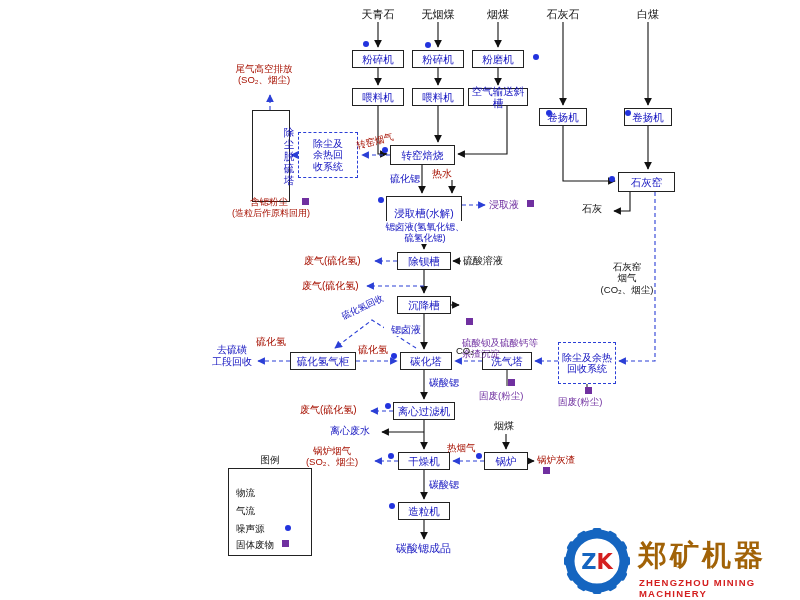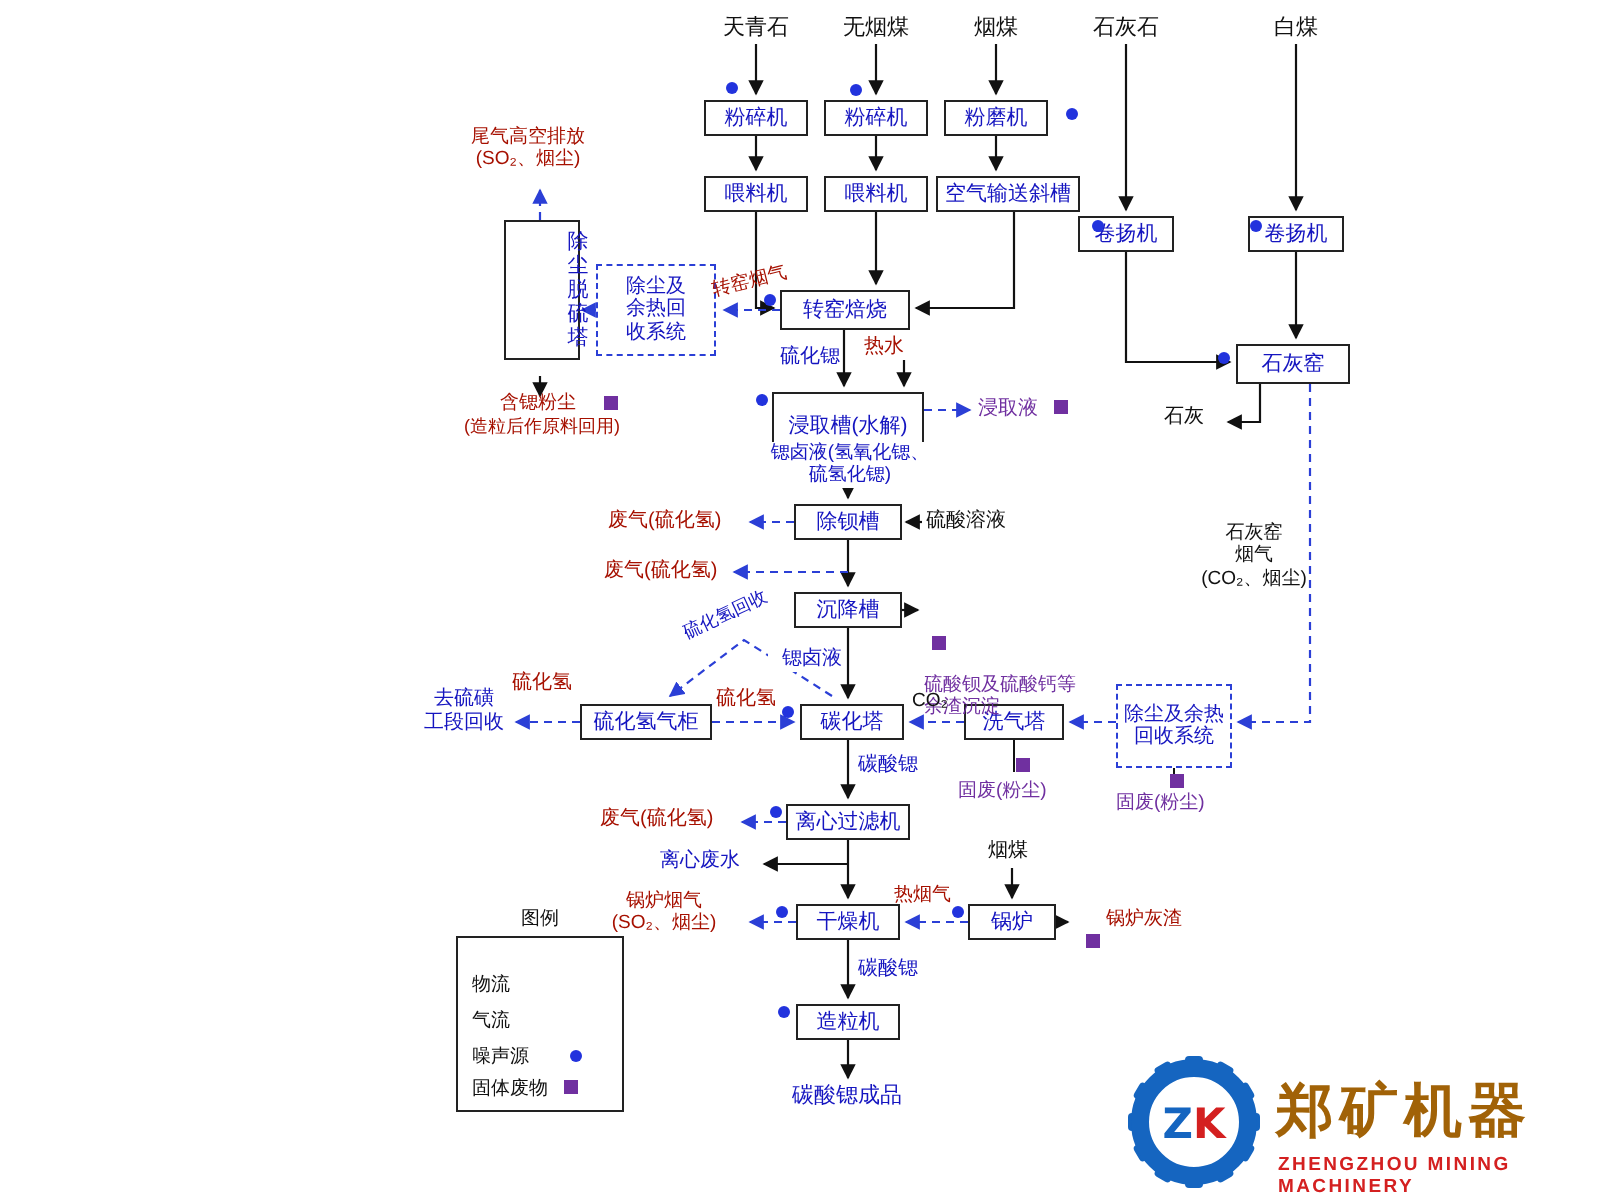--- a/index.html
+++ b/index.html
@@ -127,29 +127,29 @@
   <div class="lbl blk s11 ctr" style="left:411px;top:8px;width:54px;">无烟煤</div>
   <div class="lbl blk s11 ctr" style="left:471px;top:8px;width:54px;">烟煤</div>
   <div class="lbl blk s11 ctr" style="left:536px;top:8px;width:54px;">石灰石</div>
   <div class="lbl blk s11 ctr" style="left:621px;top:8px;width:54px;">白煤</div>
 
   <div class="box" style="left:352px;top:50px;width:52px;height:18px;">粉碎机</div>
   <div class="box" style="left:412px;top:50px;width:52px;height:18px;">粉碎机</div>
   <div class="box" style="left:472px;top:50px;width:52px;height:18px;">粉磨机</div>
   <div class="box" style="left:352px;top:88px;width:52px;height:18px;">喂料机</div>
   <div class="box" style="left:412px;top:88px;width:52px;height:18px;">喂料机</div>
-  <div class="box" style="left:468px;top:88px;width:72px;height:18px;">空气输送斜槽</div>
+  <div class="box" style="left:468px;top:88px;width:60px;height:18px;">空气输送斜槽</div>
   <div class="box" style="left:539px;top:108px;width:48px;height:18px;">卷扬机</div>
   <div class="box" style="left:624px;top:108px;width:48px;height:18px;">卷扬机</div>
   <div class="box" style="left:390px;top:145px;width:65px;height:20px;">转窑焙烧</div>
   <div class="box" style="left:618px;top:172px;width:57px;height:20px;">石灰窑</div>
   <div class="box sysbox" style="left:298px;top:132px;width:60px;height:46px;">除尘及
 余热回
 收系统</div>
-  <div class="box" style="left:252px;top:110px;width:36px;height:70px;padding-left:36px;">除尘
+  <div class="box" style="left:252px;top:110px;width:36px;height:92px;padding-left:36px;">除尘
 脱硫
 塔</div>
   <div class="box" style="left:386px;top:196px;width:76px;height:34px;">浸取槽(水解)</div>
   <div class="box" style="left:397px;top:252px;width:54px;height:18px;">除钡槽</div>
   <div class="box" style="left:397px;top:296px;width:54px;height:18px;">沉降槽</div>
   <div class="box" style="left:400px;top:352px;width:52px;height:18px;">碳化塔</div>
   <div class="box" style="left:290px;top:352px;width:66px;height:18px;">硫化氢气柜</div>
   <div class="box" style="left:482px;top:352px;width:50px;height:18px;">洗气塔</div>
   <div class="box sysbox" style="left:558px;top:342px;width:58px;height:42px;">除尘及余热
 回收系统</div>
@@ -186,21 +186,21 @@
 烟气
 (CO₂、烟尘)</div>
   <div class="lbl blk" style="left:582px;top:203px;">石灰</div>
   <div class="lbl blue" style="left:429px;top:377px;">碳酸锶</div>
   <div class="lbl red" style="left:300px;top:404px;">废气(硫化氢)</div>
   <div class="lbl blue" style="left:330px;top:425px;">离心废水</div>
   <div class="lbl red s95 ctr" style="left:298px;top:445px;width:68px;">锅炉烟气
 (SO₂、烟尘)</div>
   <div class="lbl red s95" style="left:447px;top:442px;">热烟气</div>
   <div class="lbl blk" style="left:494px;top:420px;">烟煤</div>
-  <div class="lbl red s95" style="left:537px;top:454px;margin-left:16px;">锅炉灰渣</div>
+  <div class="lbl red s95" style="left:537px;top:454px;">锅炉灰渣</div>
   <div class="lbl blue" style="left:429px;top:479px;">碳酸锶</div>
   <div class="lbl blue s11" style="left:396px;top:542px;">碳酸锶成品</div>
 
   <div class="sq" style="left:302px;top:198px;"></div>
   <div class="sq" style="left:527px;top:200px;"></div>
   <div class="sq" style="left:466px;top:318px;"></div>
   <div class="sq" style="left:508px;top:379px;"></div>
   <div class="sq" style="left:585px;top:387px;"></div>
   <div class="sq" style="left:543px;top:467px;"></div>
   <div class="sq" style="left:282px;top:540px;"></div>

